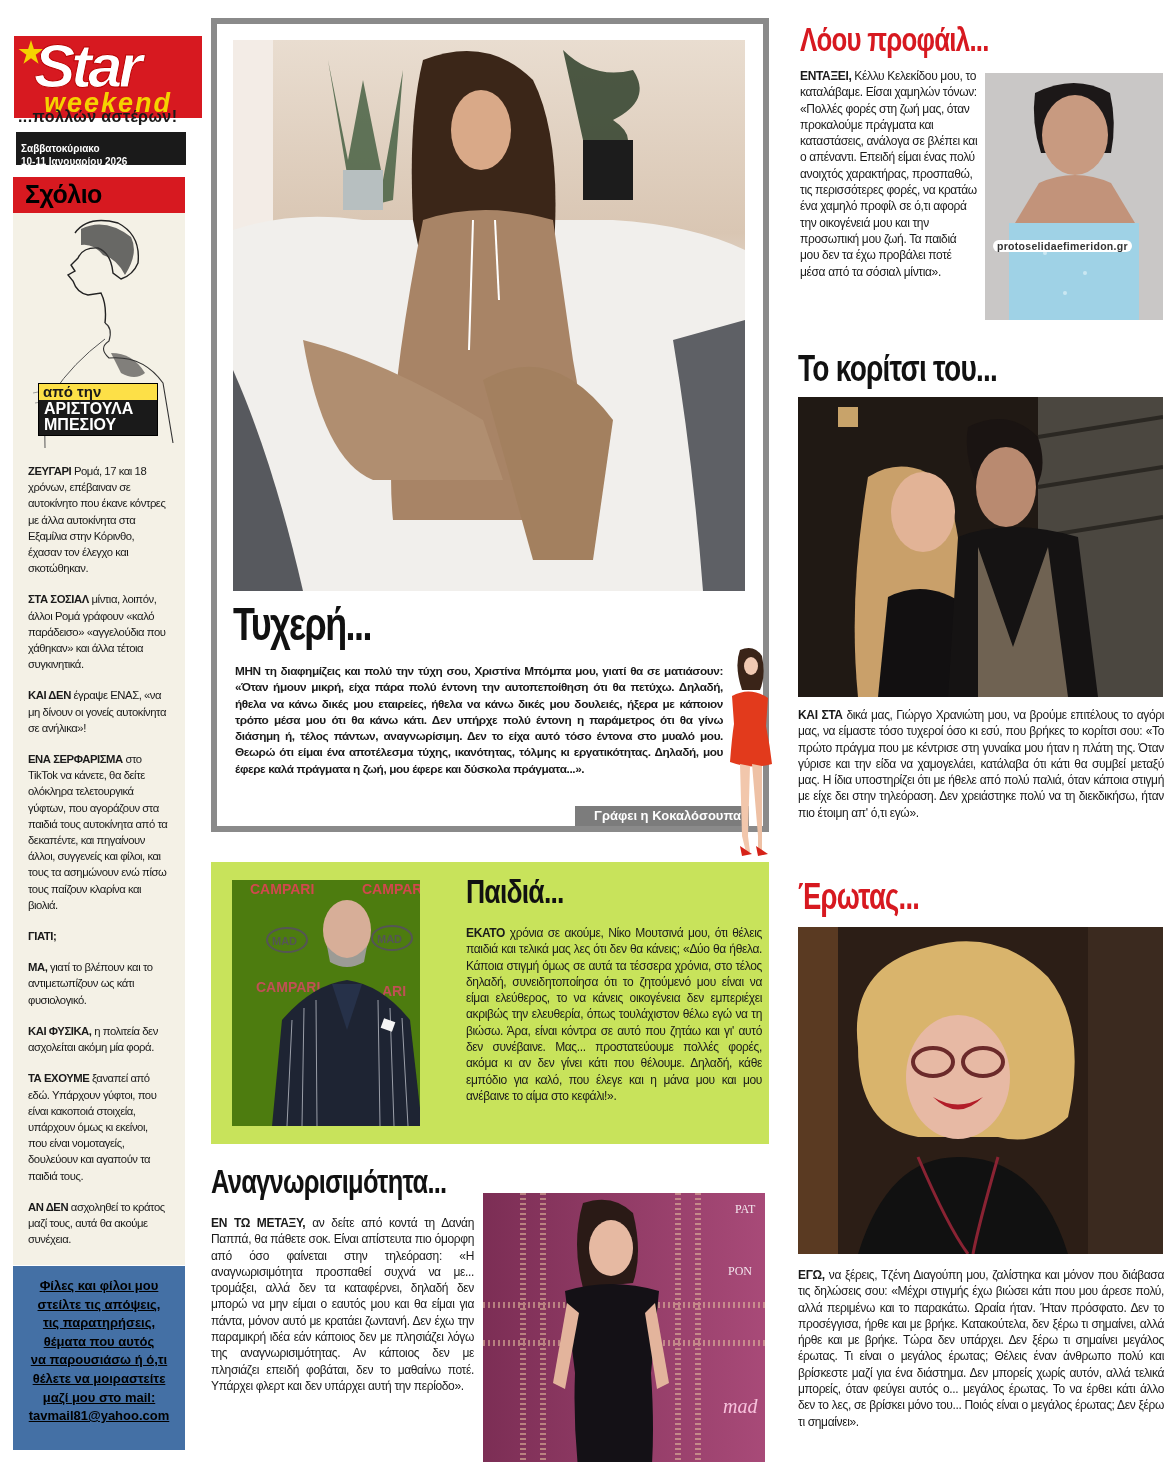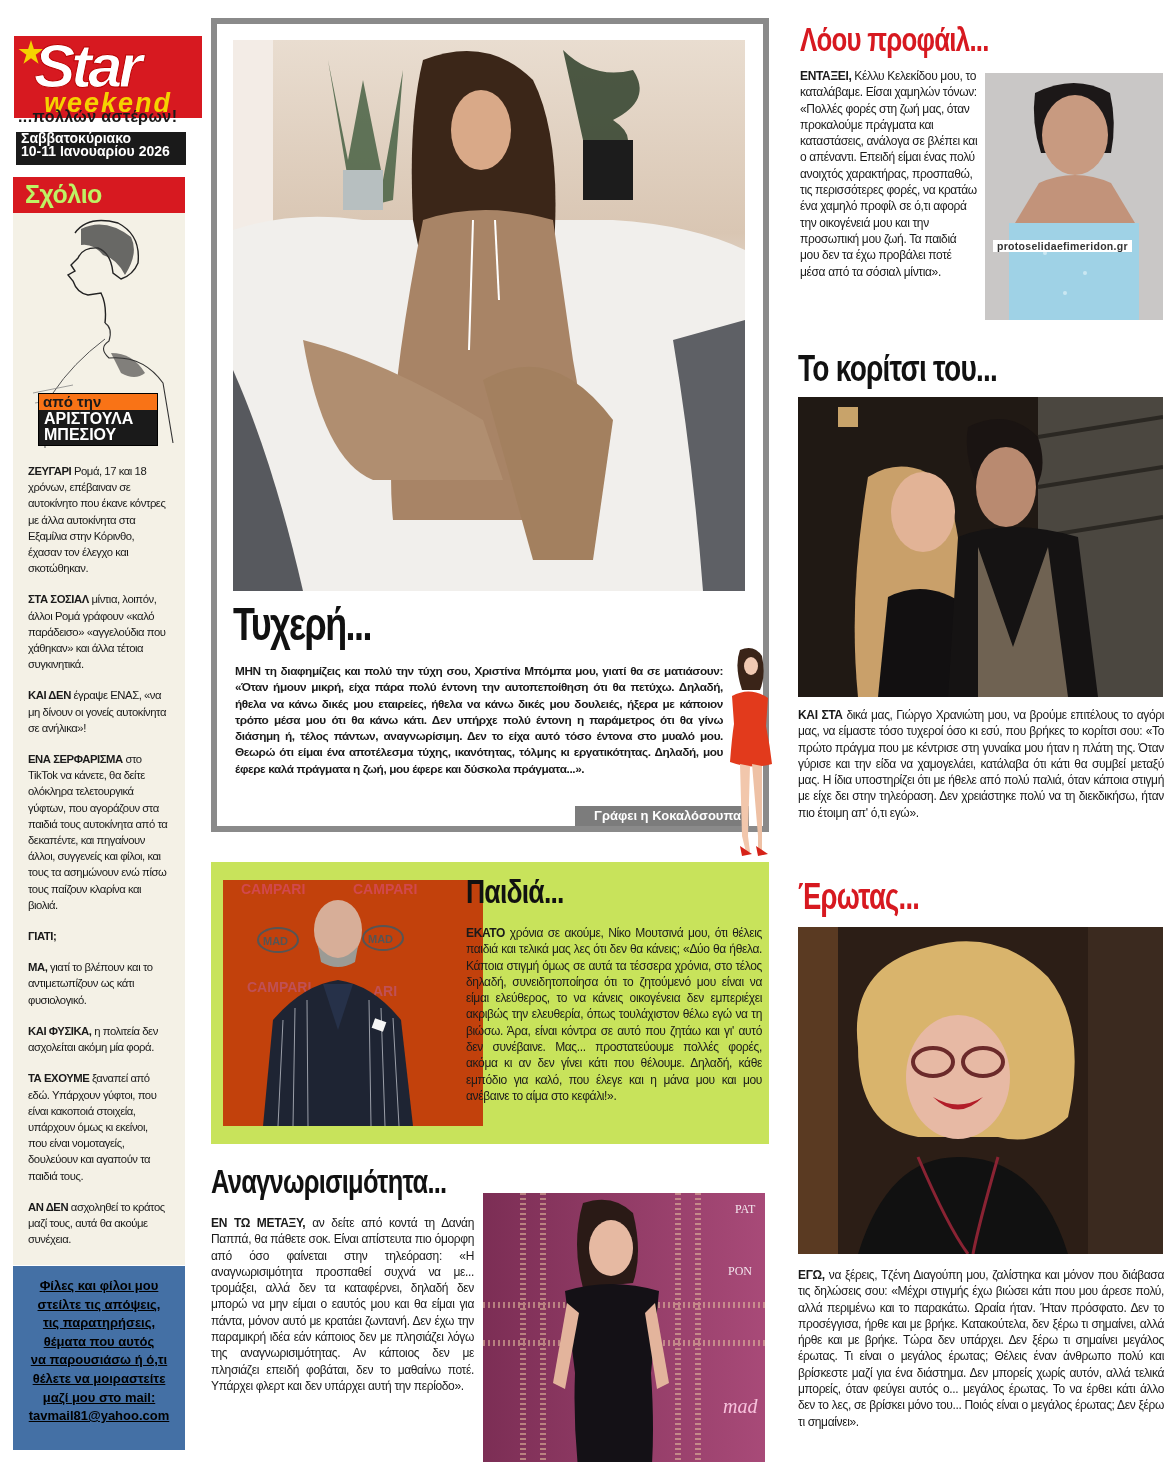--- a/index.html
+++ b/index.html
@@ -8,61 +8,61 @@
   .cond { font-family: "Liberation Sans Narrow", "Liberation Sans", sans-serif; }
   p.body { font-size: 12px; line-height: 16.3px; letter-spacing: -0.35px; text-align: justify; }
   p.body b { font-weight: 700; }
 
   
   .logo { left: 14px; top: 20px; width: 188px; height: 82px; background: #d71920; transform: skewX(0deg); overflow: hidden; margin-top: 16px; }
   .logo .star-word { position: absolute; left: 20px; top: -6px; font-size: 62px; font-weight: 900; font-style: italic; color: #fff; letter-spacing: -4px; -webkit-text-stroke: 1px #b00; }
   .logo .weekend { position: absolute; left: 30px; top: 52px; font-size: 27px; font-weight: 900; font-style: italic; color: #f5d200; letter-spacing: 2px; }
   .logo .star-shape { position: absolute; left: 4px; top: 4px; width: 26px; height: 26px; background: #f5d200; clip-path: polygon(50% 0%, 61% 35%, 98% 35%, 68% 57%, 79% 91%, 50% 70%, 21% 91%, 32% 57%, 2% 35%, 39% 35%); }
   .tagline { left: 18px; top: 108px; font-size: 16px; font-weight: 700; letter-spacing: 0.4px; }
-  .datebar { left: 16px; top: 132px; width: 170px; height: 33px; background: #1a1a1a; color: #fff; font-size: 14px; font-weight: 700; padding: 0 5px; line-height: 13px; }
-
-  
-  .sxolio-head { left: 13px; top: 177px; width: 172px; height: 36px; background: #d71920; color: #bef264; font-size: 25px; font-weight: 700; padding: 3px 12px; letter-spacing: -0.5px; }
+  .datebar { left: 16px; top: 132px; width: 170px; height: 33px; background: #1a1a1a; color: #fff; font-size: 10px; font-weight: 700; padding: 10px 5px; line-height: 13px; }
+
+  
+  .sxolio-head { left: 13px; top: 177px; width: 172px; height: 36px; background: #d71920; color: #000000; font-size: 25px; font-weight: 700; padding: 3px 12px; letter-spacing: -0.5px; }
   .leftcol { left: 13px; top: 213px; width: 172px; height: 1052px; background: #f4f1e6; }
   .sketch { left: 13px; top: 213px; width: 172px; height: 240px; }
-  .byline { left: 38px; top: 393px; width: 120px; border: 1.5px solid #000; background: #f97316; }
+  .byline { left: 38px; top: 383px; width: 120px; border: 1.5px solid #000; background: #fde047; }
   .byline .by1 { font-size: 15px; font-weight: 700; padding: 0 4px; line-height: 16px; }
   .byline .by2 { background: #1a1a1a; color: #fff; font-size: 16px; font-weight: 700; padding: 1px 5px 2px; line-height: 16px; }
   .leftcol-text { left: 28px; top: 463px; width: 140px; }
   .leftcol-text p { font-size: 11.3px; line-height: 16.2px; letter-spacing: -0.45px; margin-bottom: 15px; text-align: left; }
   .leftcol-text p b { font-weight: 700; }
   .mailbox { left: 13px; top: 1266px; width: 172px; height: 184px; background: #4470a5; color: #000000; text-align: center; font-size: 13px; font-weight: 700; line-height: 18.6px; padding: 11px 6px; text-decoration: underline; }
 
   
   .feature-frame { left: 211px; top: 18px; width: 558px; height: 814px; background: #8a8a8a; }
   .feature-inner { left: 217px; top: 24px; width: 546px; height: 802px; background: #fff; }
   .feature-photo { left: 233px; top: 40px; width: 512px; height: 551px; overflow: hidden; background: linear-gradient(180deg, #e9ddd0 0%, #d9c6b3 35%, #ece8e3 55%, #d8d2cc 75%, #6b6e74 100%); }
   .feature-title { left: 233px; top: 597px; font-size: 46px; font-weight: 700; letter-spacing: -2px; transform: scaleX(0.78); transform-origin: left; color: #111; }
   .feature-text { left: 235px; top: 663px; width: 488px; }
   .feature-text p { font-size: 11.8px; line-height: 16.3px; font-weight: 700; letter-spacing: -0.4px; text-align: justify; color: #1a1a1a; }
   .author-tag { left: 575px; top: 806px; width: 174px; height: 20px; background: #7c7c7c; color: #fff; font-size: 13px; font-weight: 700; padding: 2px 8px; text-align: right; }
   .figure-illus { left: 722px; top: 646px; width: 52px; height: 212px; }
 
   
   .green-box { left: 211px; top: 862px; width: 558px; height: 282px; background: #c8e35b; }
-  .niko-photo { left: 223px; top: 880px; width: 260px; height: 246px; background: #c2410c; overflow: hidden; }
+  .niko-photo { left: 232px; top: 880px; width: 188px; height: 246px; background: #4d7c0f; overflow: hidden; }
   .paidia-title { left: 466px; top: 872px; font-size: 34px; font-weight: 700; letter-spacing: -1px; transform: scaleX(0.78); transform-origin: left; color: #111; }
   .paidia-text { left: 466px; top: 925px; width: 296px; }
 
   
   .anag-title { left: 211px; top: 1162px; font-size: 34px; font-weight: 700; letter-spacing: -1px; transform: scaleX(0.75); transform-origin: left; color: #111; }
   .anag-text { left: 211px; top: 1215px; width: 263px; }
   .danai-photo { left: 483px; top: 1167px; width: 282px; height: 284px; background: #8e3a63; overflow: hidden; margin-top: 26px; }
 
   
   .red-title { color: #d71920; }
   .lou-title { left: 800px; top: 20px; font-size: 34px; font-weight: 700; letter-spacing: -1px; transform: scaleX(0.76); transform-origin: left; }
   .lou-text { left: 800px; top: 68px; width: 178px; }
   .lou-photo { left: 985px; top: 73px; width: 178px; height: 247px; background: #cfcdcc; overflow: hidden; }
-  .watermark { left: 993px; top: 240px; background: #fff; color: #333; font-size: 10.5px; font-weight: 700; padding: 0 4px; letter-spacing: 0.3px; }
+  .watermark { left: 993px; top: 240px; background: #fff; color: #333; font-size: 10.5px; font-weight: 700; padding: 0 4px; letter-spacing: 0.3px; border-radius: 6px; }
   .koritsi-title { left: 798px; top: 348px; font-size: 36px; font-weight: 700; letter-spacing: -1px; transform: scaleX(0.78); transform-origin: left; color: #111; }
   .couple-photo { left: 798px; top: 397px; width: 365px; height: 300px; background: #2b2119; overflow: hidden; }
   .koritsi-text { left: 798px; top: 707px; width: 366px; }
   .erotas-title { left: 798px; top: 876px; font-size: 36px; font-weight: 700; letter-spacing: -1px; transform: scaleX(0.76); transform-origin: left; }
   .erotas-photo { left: 798px; top: 927px; width: 365px; height: 327px; background: #2a1d15; overflow: hidden; }
   .erotas-text { left: 798px; top: 1267px; width: 366px; }
 </style>
 </head>
 <body>
 

